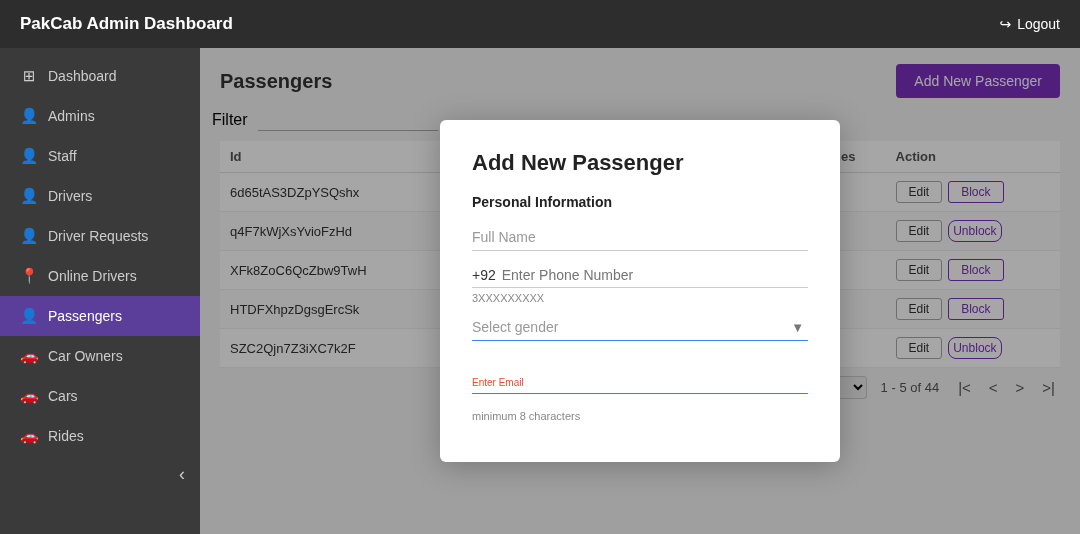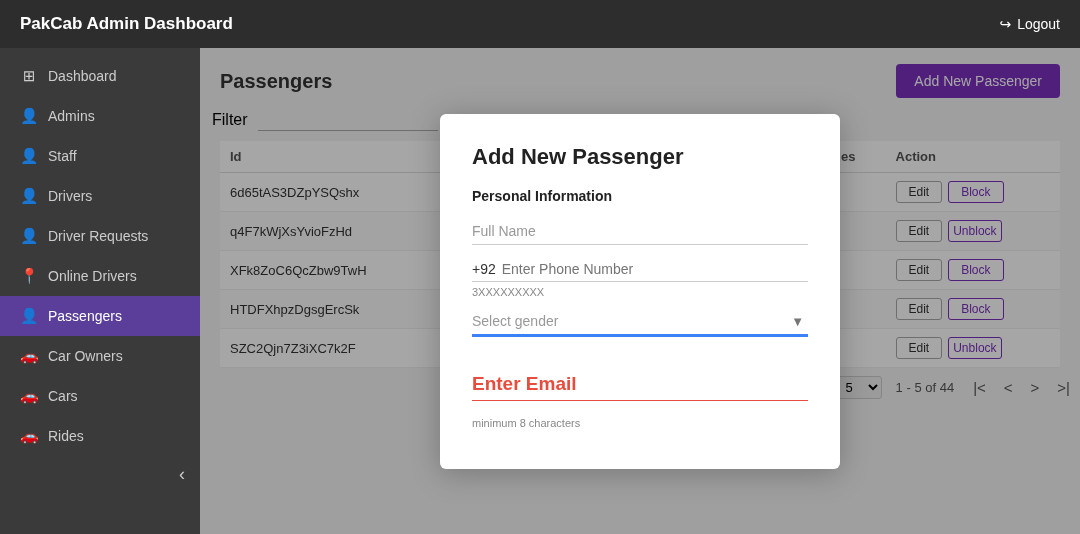--- a/index.html
+++ b/index.html
@@ -101,27 +101,27 @@
     .btn-edit {
       background: #fff; border: 1px solid #aaa; color: #333;
       padding: 3px 12px; border-radius: 3px; cursor: pointer; font-size: 12px;
     }
     .btn-block {
       background: #fff; border: 1px solid #7b2fbe; color: #7b2fbe;
       padding: 3px 12px; border-radius: 3px; cursor: pointer; font-size: 12px;
     }
     .btn-unblock {
       background: #fff; border: 1px solid #7b2fbe; color: #7b2fbe;
-      padding: 3px 4px; border-radius: 3px; cursor: pointer; font-size: 12px;
+      padding: 3px 4px; border-radius: 8px; cursor: pointer; font-size: 12px;
     }
 
     
     .pagination-row {
       display: flex; align-items: center; justify-content: flex-end;
-      padding: 8px 5px; gap: 8px; font-size: 13px; color: #555;
+      padding: 8px 20px; gap: 8px; font-size: 13px; color: #555;
     }
     .per-page-select { border: 1px solid #ccc; border-radius: 3px; padding: 2px 4px; font-size: 13px; }
     .pagination-info { margin: 0 6px; }
     .page-btn {
       background: none; border: none; cursor: pointer; color: #555; font-size: 15px; padding: 2px 5px;
     }
     .page-btn:disabled { color: #bbb; cursor: default; }
 
     
     .footer {
@@ -162,21 +162,21 @@
     .phone-row {
       display: flex; align-items: center; gap: 0;
       border-bottom: 1px solid #ccc; padding-bottom: 4px; margin-bottom: 4px;
     }
     .phone-prefix { font-size: 14px; color: #333; margin-right: 6px; }
     .phone-input {
       flex: 1; border: none; outline: none; font-size: 14px; background: transparent; color: #333;
     }
     .phone-hint { font-size: 11px; color: #888; margin-bottom: 10px; }
     .gender-select-wrapper {
-      position: relative; border-bottom: 3px solid #3b82f6; margin-bottom: 31px;
+      position: relative; border-bottom: 1px solid #3b82f6; margin-bottom: 31px;
     }
     .gender-select {
       width: 100%; border: none; outline: none; font-size: 14px; padding: 5px 0;
       background: transparent; color: #999; appearance: none; cursor: pointer;
     }
     .gender-arrow {
       position: absolute; right: 4px; top: 50%; transform: translateY(-50%);
       color: #777; pointer-events: none; font-size: 13px;
     }
     .password-row {
@@ -200,23 +200,22 @@
       padding: 9px 24px; border-radius: 4px; cursor: pointer; font-size: 14px;
     }
     .btn-add-passenger {
       background: #7b2fbe; color: #fff; border: none;
       padding: 9px 24px; border-radius: 4px; cursor: pointer; font-size: 14px; font-weight: 600;
     }
     .email-input-wrapper {
       border-bottom: 1.5px solid #e74c3c; margin-bottom: 16px;
     }
     .email-input {
-      width: 100%; border: none; outline: none; font-size: 19px; padding: 5px 0;
+      width: 100%; border: none; outline: none; font-size: 10px; padding: 5px 0;
       background: transparent;
-      font-weight: bold;
     }
     .email-input::placeholder { color: #e74c3c; }
   </style>
 </head>
 <body>
 
 <div class="navbar">
   <span class="navbar-title">PakCab Admin Dashboard</span>
   <button class="logout-btn">
     <span>↪</span>

